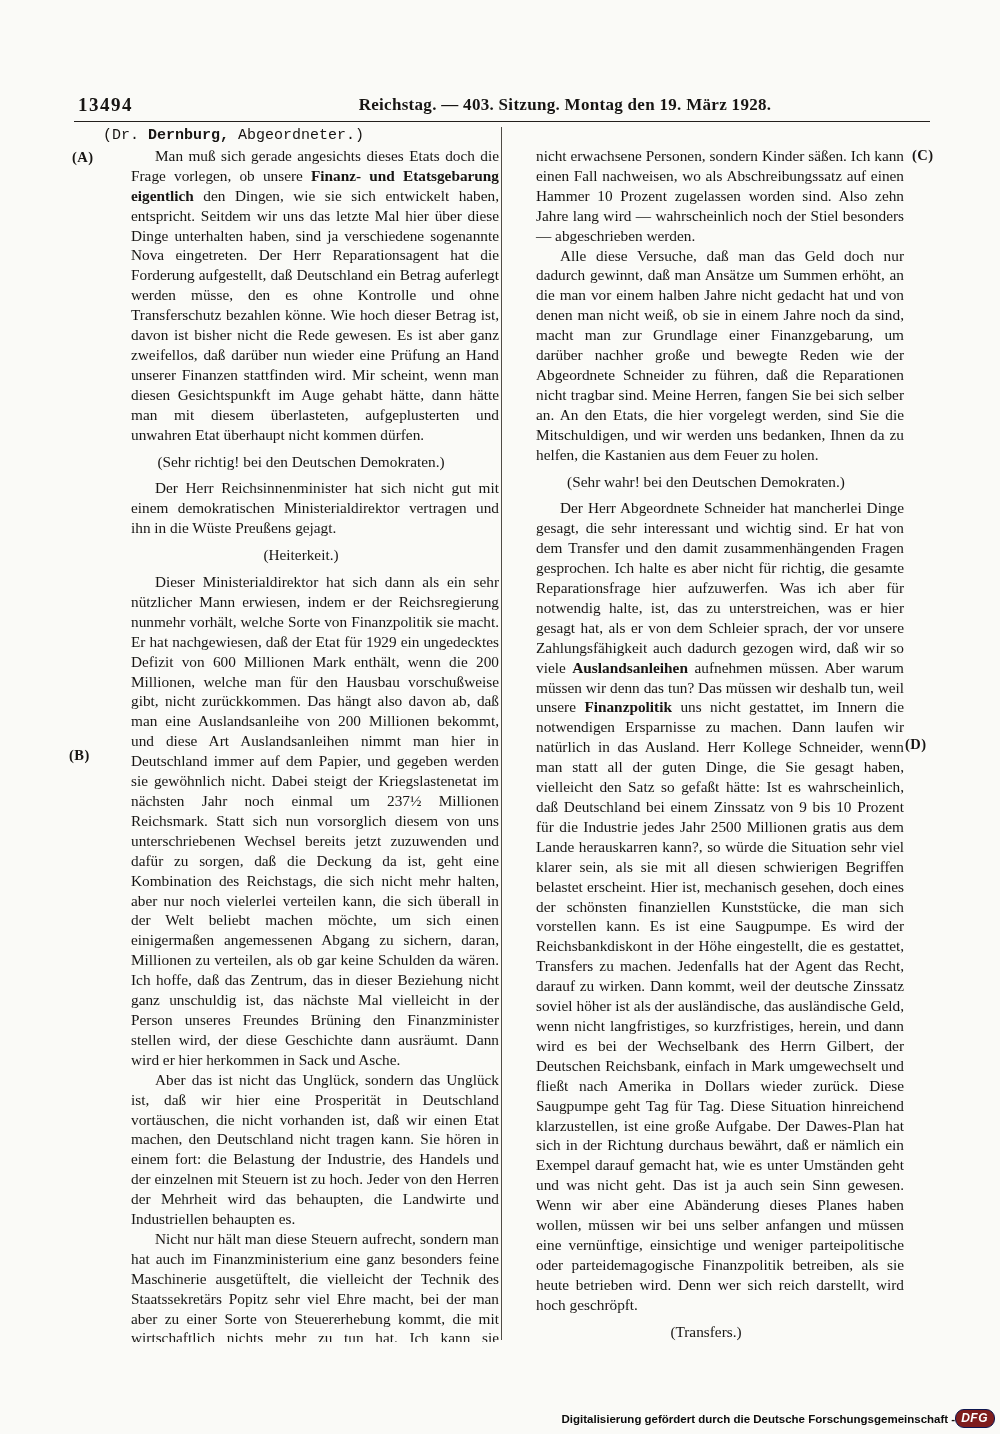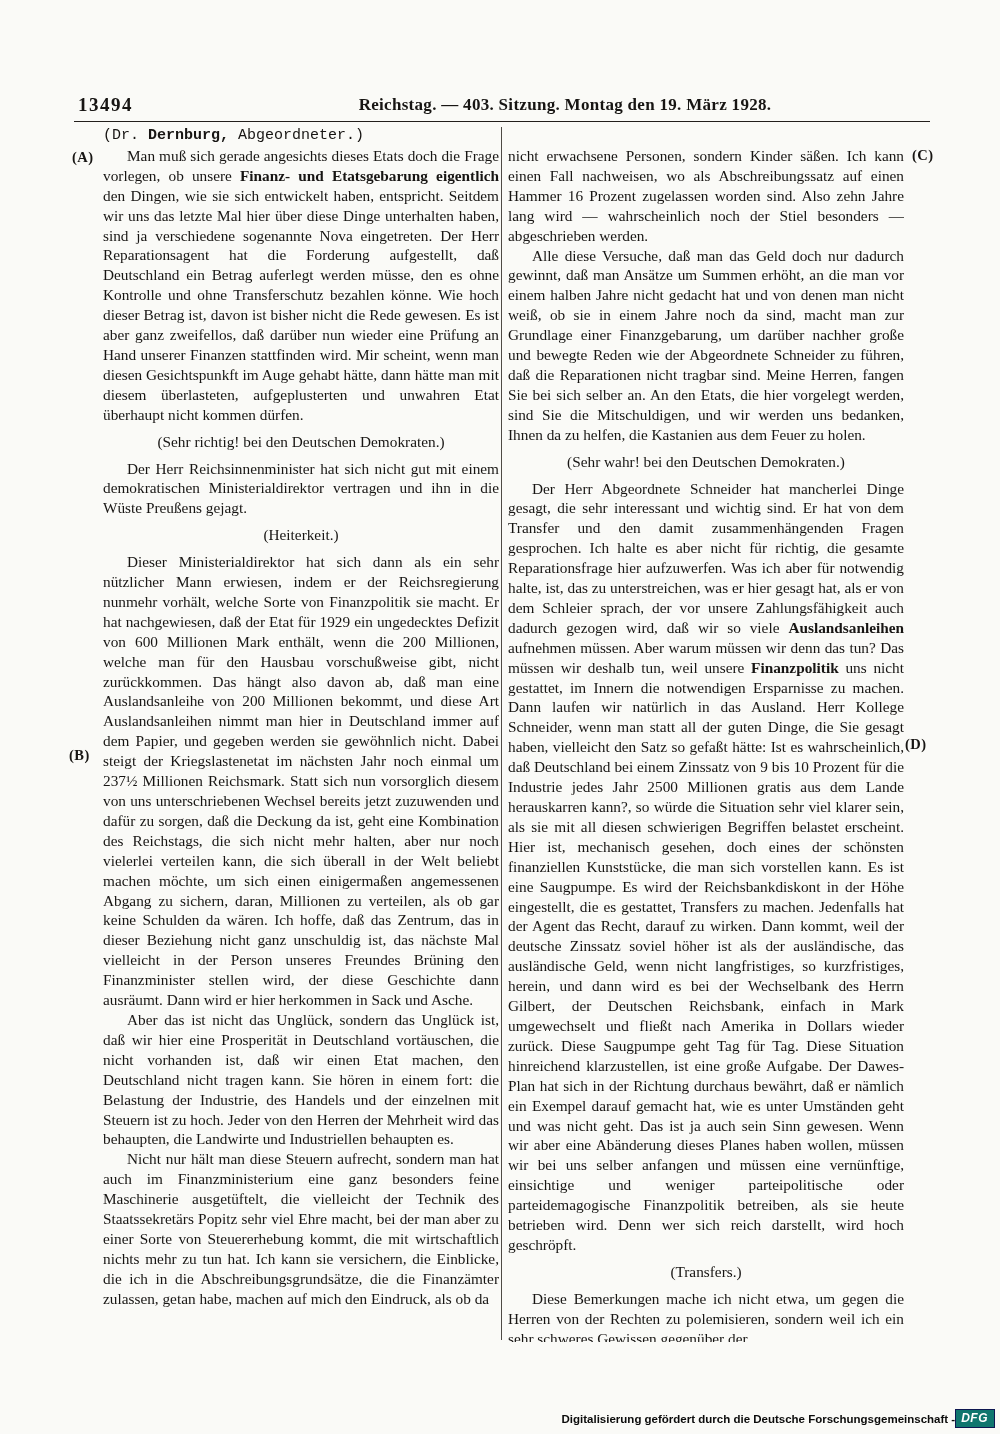--- a/index.html
+++ b/index.html
@@ -39,21 +39,21 @@
     font-size:15.3px;line-height:19.9px;
     text-align:justify;
     overflow:hidden;
   }
   .col-left{left:103px;top:126px;height:1216px;}
   .col-right{left:508px;top:146px;height:1196px;}
   .speaker-line{
     margin:0 0 3px 0;text-align:left;font-size:15px;font-family:Liberation Mono, monospace;
   }
   .col p{margin:0;}
-  .col p.body{text-indent:24px;}
+  .col p.body{text-indent:24px;margin-left:28px;}
   .col p.body.noindent{text-indent:0;}
   .col p.interjection{
     margin:7px 0;text-align:center;text-indent:0;
   }
   
   .marker{
     position:absolute;
     font-size:14.5px;font-weight:bold;letter-spacing:0.5px;
   }
   .marker-a{left:72px;top:149px;}
@@ -101,27 +101,27 @@
         <p class="body"><span>Der Herr Reichsinnenminister hat sich nicht gut mit einem demokratischen Ministerialdirektor vertragen und ihn in die Wüste Preußens gejagt.</span></p>
         <p class="interjection"><span>(Heiterkeit.)</span></p>
         <p class="body"><span>Dieser Ministerialdirektor hat sich dann als ein sehr nützlicher Mann erwiesen, indem er der Reichsregierung nunmehr vorhält, welche Sorte von Finanzpolitik sie macht.  Er hat nachgewiesen, daß der Etat für 1929 ein ungedecktes Defizit von 600 Millionen Mark enthält, wenn die 200 Millionen, welche man für den Hausbau vorschußweise gibt, nicht zurückkommen.  Das hängt also davon ab, daß man eine Auslandsanleihe von 200 Millionen bekommt, und diese Art Auslandsanleihen nimmt man hier in Deutschland immer auf dem Papier, und gegeben werden sie gewöhnlich nicht.  Dabei steigt der Kriegslastenetat im nächsten Jahr noch einmal um 237½ Millionen Reichsmark. Statt sich nun vorsorglich diesem von uns unterschriebenen Wechsel bereits jetzt zuzuwenden und dafür zu sorgen, daß die Deckung da ist, geht eine Kombination des Reichstags, die sich nicht mehr halten, aber nur noch vielerlei verteilen kann, die sich überall in der Welt beliebt machen möchte, um sich einen einigermaßen angemessenen Abgang zu sichern, daran, Millionen zu verteilen, als ob gar keine Schulden da wären.  Ich hoffe, daß das Zentrum, das in dieser Beziehung nicht ganz unschuldig ist, das nächste Mal vielleicht in der Person unseres Freundes Brüning den Finanzminister stellen wird, der diese Geschichte dann ausräumt.  Dann wird er hier herkommen in Sack und Asche.</span></p>
         <p class="body"><span>Aber das ist nicht das Unglück, sondern das Unglück ist, daß wir hier eine Prosperität in Deutschland vortäuschen, die nicht vorhanden ist, daß wir einen Etat machen, den Deutschland nicht tragen kann.  Sie hören in einem fort: die Belastung der Industrie, des Handels und der einzelnen mit Steuern ist zu hoch. Jeder von den Herren der Mehrheit wird das behaupten, die Landwirte und Industriellen behaupten es.</span></p>
         <p class="body"><span>Nicht nur hält man diese Steuern aufrecht, sondern man hat auch im Finanzministerium eine ganz besonders feine Maschinerie ausgetüftelt, die vielleicht der Technik des Staatssekretärs Popitz sehr viel Ehre macht, bei der man aber zu einer Sorte von Steuererhebung kommt, die mit wirtschaftlich nichts mehr zu tun hat. Ich kann sie versichern, die Einblicke, die ich in die Abschreibungsgrundsätze, die die Finanzämter zulassen, getan habe, machen auf mich den Eindruck, als ob da</span></p>
       </div>
   </div>
 
   <div class="col col-right">
     <div>
-        <p class="body noindent"><span>nicht erwachsene Personen, sondern Kinder säßen.  Ich kann einen Fall nachweisen, wo als Abschreibungssatz auf einen Hammer 16 Prozent zugelassen worden sind. Also zehn Jahre lang wird — wahrscheinlich noch der Stiel besonders — abgeschrieben werden.</span></p>
+        <p class="body noindent"><span>nicht erwachsene Personen, sondern Kinder säßen.  Ich kann einen Fall nachweisen, wo als Abschreibungssatz auf einen Hammer 10 Prozent zugelassen worden sind. Also zehn Jahre lang wird — wahrscheinlich noch der Stiel besonders — abgeschrieben werden.</span></p>
         <p class="body"><span>Alle diese Versuche, daß man das Geld doch nur dadurch gewinnt, daß man Ansätze um Summen erhöht, an die man vor einem halben Jahre nicht gedacht hat und von denen man nicht weiß, ob sie in einem Jahre noch da sind, macht man zur Grundlage einer Finanzgebarung, um darüber nachher große und bewegte Reden wie der Abgeordnete Schneider zu führen, daß die Reparationen nicht tragbar sind. Meine Herren, fangen Sie bei sich selber an.  An den Etats, die hier vorgelegt werden, sind Sie die Mitschuldigen, und wir werden uns bedanken, Ihnen da zu helfen, die Kastanien aus dem Feuer zu holen.</span></p>
         <p class="interjection"><span>(Sehr wahr! bei den Deutschen Demokraten.)</span></p>
         <p class="body"><span>Der Herr Abgeordnete Schneider hat mancherlei Dinge gesagt, die sehr interessant und wichtig sind.  Er hat von dem Transfer und den damit zusammenhängenden Fragen gesprochen.  Ich halte es aber nicht für richtig, die gesamte Reparationsfrage hier aufzuwerfen.  Was ich aber für notwendig halte, ist, das zu unterstreichen, was er hier gesagt hat, als er von dem Schleier sprach, der vor unsere Zahlungsfähigkeit auch dadurch gezogen wird, daß wir so viele </span><b>Auslandsanleihen</b><span> aufnehmen müssen.  Aber warum müssen wir denn das tun? Das müssen wir deshalb tun, weil unsere </span><b>Finanzpolitik</b><span> uns nicht gestattet, im Innern die notwendigen Ersparnisse zu machen.  Dann laufen wir natürlich in das Ausland.  Herr Kollege Schneider, wenn man statt all der guten Dinge, die Sie gesagt haben, vielleicht den Satz so gefaßt hätte:  Ist es wahrscheinlich, daß Deutschland bei einem Zinssatz von 9 bis 10 Prozent für die Industrie jedes Jahr 2500 Millionen gratis aus dem Lande herauskarren kann?, so würde die Situation sehr viel klarer sein, als sie mit all diesen schwierigen Begriffen belastet erscheint.  Hier ist, mechanisch gesehen, doch eines der schönsten finanziellen Kunststücke, die man sich vorstellen kann.  Es ist eine Saugpumpe. Es wird der Reichsbankdiskont in der Höhe eingestellt, die es gestattet, Transfers zu machen.  Jedenfalls hat der Agent das Recht, darauf zu wirken.  Dann kommt, weil der deutsche Zinssatz soviel höher ist als der ausländische, das ausländische Geld, wenn nicht langfristiges, so kurzfristiges, herein, und dann wird es bei der Wechselbank des Herrn Gilbert, der Deutschen Reichsbank, einfach in Mark umgewechselt und fließt nach Amerika in Dollars wieder zurück.  Diese Saugpumpe geht Tag für Tag.  Diese Situation hinreichend klarzustellen, ist eine große Aufgabe.  Der Dawes-Plan hat sich in der Richtung durchaus bewährt, daß er nämlich ein Exempel darauf gemacht hat, wie es unter Umständen geht und was nicht geht.  Das ist ja auch sein Sinn gewesen.  Wenn wir aber eine Abänderung dieses Planes haben wollen, müssen wir bei uns selber anfangen und müssen eine vernünftige, einsichtige und weniger parteipolitische oder parteidemagogische Finanzpolitik betreiben, als sie heute betrieben wird. Denn wer sich reich darstellt, wird hoch geschröpft.</span></p>
         <p class="interjection"><span>(Transfers.)</span></p>
         <p class="body"><span>Diese Bemerkungen mache ich nicht etwa, um gegen die Herren von der Rechten zu polemisieren, sondern weil ich ein sehr schweres Gewissen gegenüber der</span></p>
       </div>
   </div>
 
   <div class="footer">
     <span>Digitalisierung gefördert durch die Deutsche Forschungsgemeinschaft -</span>
-    <span class="dfg-logo" style="background: #0f766e;">DFG</span>
+    <span class="dfg-logo" style="background: #7f1d1d; border-radius: 9px;">DFG</span>
   </div>
 
 </div>
 
 </body></html>

